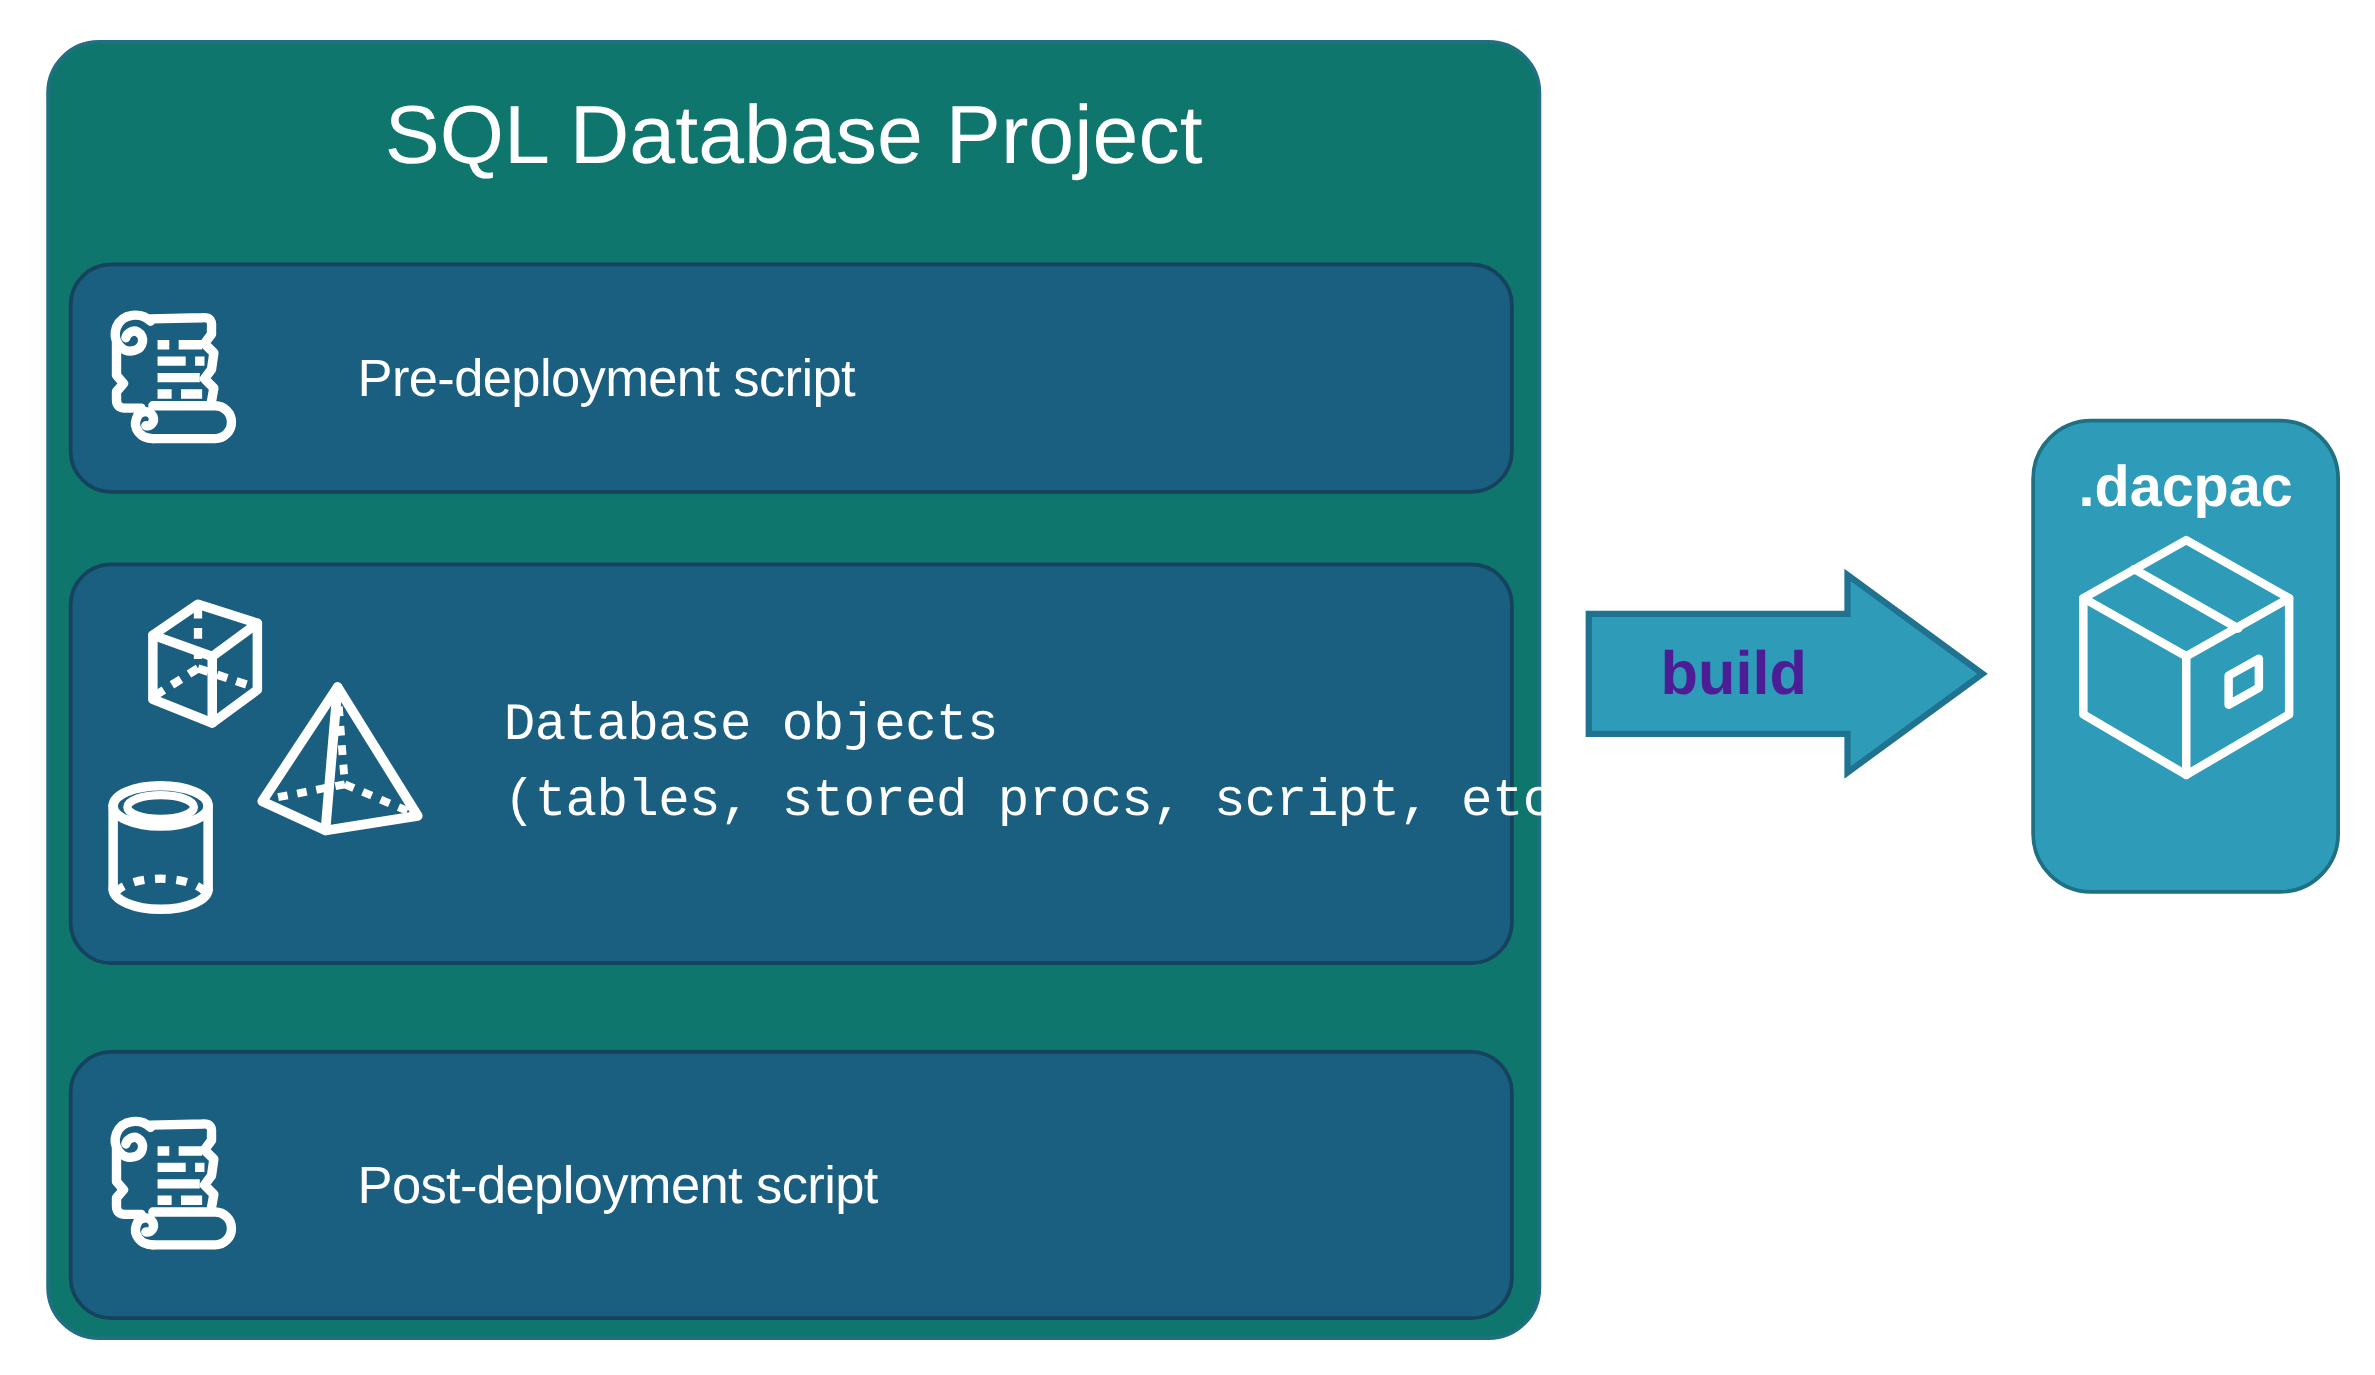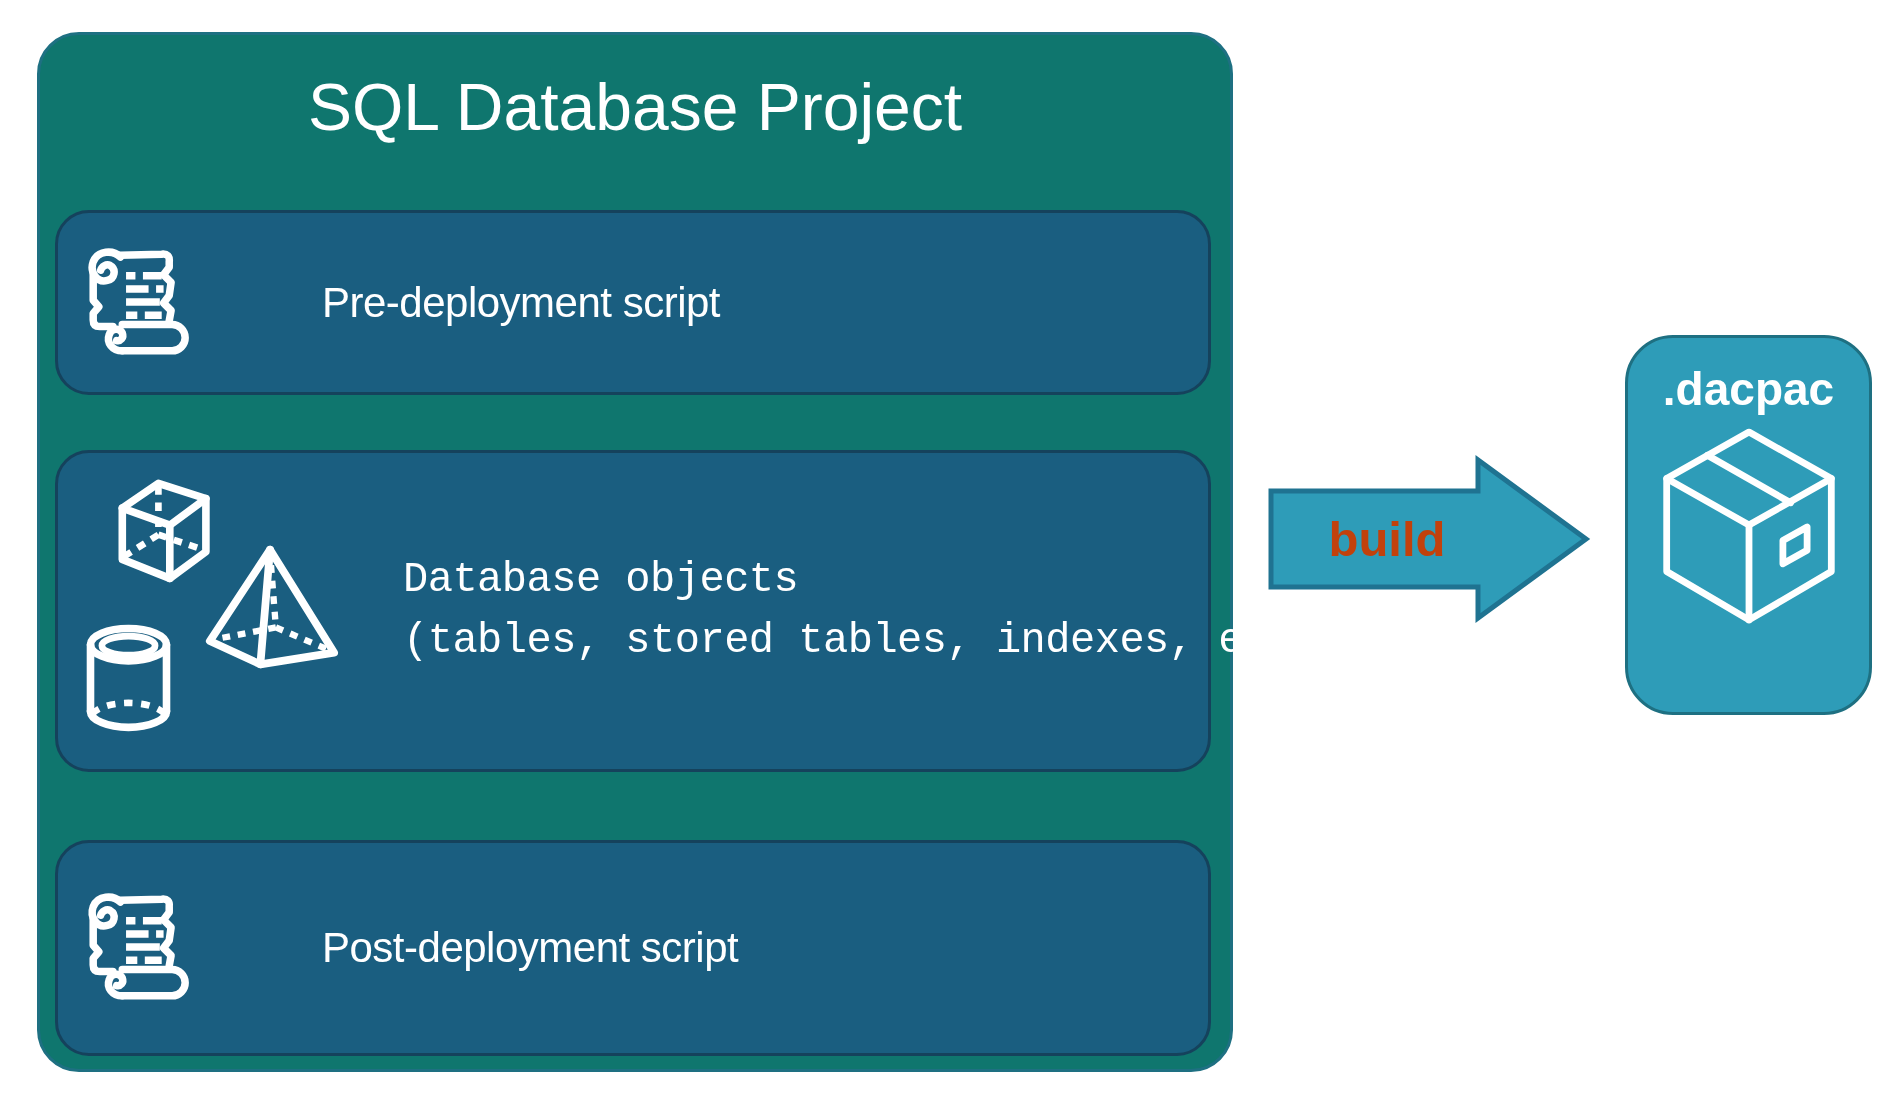--- a/index.html
+++ b/index.html
@@ -20,37 +20,37 @@
   .inner-box{
     position:absolute;left:15px;width:1156px;
     background:#1A5E80;border:3px solid #15425C;border-radius:34px;
     box-sizing:border-box;
   }
   .row1{top:175px;height:185px;}
   .row2{top:415px;height:322px;}
   .row3{top:805px;height:216px;}
   .row-label{
     position:absolute;left:228px;top:50%;transform:translateY(-50%);
-    font-size:42px;letter-spacing:-0.5px;color:#ffffff;white-space:nowrap;margin-left:36px;
+    font-size:42px;letter-spacing:-0.5px;color:#ffffff;white-space:nowrap;
   }
   .row2-label{
     position:absolute;left:345px;top:50%;transform:translateY(-50%);
     font-size:42px;line-height:61px;letter-spacing:-0.5px;color:#ffffff;white-space:nowrap;font-family:Liberation Mono, monospace;
   }
   .scroll-icon{position:absolute;left:23px;top:50%;transform:translateY(-50%);width:122px;height:122px;}
   .cube-icon{position:absolute;left:50px;top:19px;width:116px;height:114px;}
   .pyramid-icon{position:absolute;left:146px;top:90px;width:136px;height:130px;}
   .cylinder-icon{position:absolute;left:23px;top:168px;width:95px;height:112px;}
   
   .build-arrow{position:absolute;left:1268px;top:455px;width:324px;height:168px;}
   .build-arrow svg{position:absolute;left:0;top:0;}
   .build-label{
     position:absolute;left:0;top:36px;width:210px;height:96px;
     display:flex;align-items:center;justify-content:center;padding-left:28px;
-    box-sizing:border-box;font-size:49px;font-weight:700;color:#c2410c;
+    box-sizing:border-box;font-size:49px;font-weight:700;color:#4c1d95;
   }
   
   .dacpac-box{
     position:absolute;left:1625px;top:335px;width:247px;height:380px;
     background:#2E9CB8;border:3px solid #1E7082;border-radius:48px;
     box-sizing:border-box;display:flex;flex-direction:column;align-items:center;
   }
   .dacpac-label{margin-top:24px;font-size:46px;font-weight:700;color:#ffffff;}
   .package-icon{margin-top:8px;width:184px;height:204px;}
   svg .s{fill:none;stroke:#ffffff;stroke-linejoin:round;stroke-linecap:round;}
@@ -95,21 +95,21 @@
       </svg>
       <svg class="cylinder-icon" viewBox="0 0 100 116">
         <ellipse class="s" stroke-width="8" cx="50" cy="24" rx="40" ry="17"></ellipse>
         <ellipse class="s" stroke-width="7" cx="50" cy="25" rx="28" ry="10"></ellipse>
         <path class="s" stroke-width="8" d="M10,24 L10,94 M90,24 L90,94"></path>
         <path class="s" stroke-width="8" d="M10,94 A40,17 0 0 0 90,94"></path>
         <path class="d" stroke-width="7" stroke-dasharray="9 9" d="M12,97 A40,17 0 0 1 88,97"></path>
       </svg>
       <div class="row2-label">
         <div>Database objects</div>
-        <div>(tables, stored tables, indexes, etc.)</div>
+        <div>(tables, stored procs, script, etc.)</div>
       </div>
     </div>
 
     <div class="inner-box row3">
       <svg class="scroll-icon" viewBox="0 0 130 130">
         <path class="s" stroke-width="8" d="M42,16 C34,8 18,9 13,21 C9,32 17,44 28,41 C36,39 38,29 31,25 C27,23 22,26 21,30"></path>
         <path class="s" stroke-width="8" d="M42,14 L86,13 Q95,12 94,21 L94,27 L88,35 L96,43 L94,57 L88,65 L96,73 L94,84"></path>
         <path class="s" stroke-width="8" d="M13,34 L13,62 L19,69 L13,76 L13,83 Q13,90 20,90 L34,90"></path>
         <path class="s" stroke-width="8" d="M44,88 L97,88 A14,14 0 0 1 97,116 L44,116"></path>
         <path class="s" stroke-width="8" d="M44,116 C33,116 27,107 30,99 C32,92 41,91 44,97 C46,102 42,106 38,105"></path>

